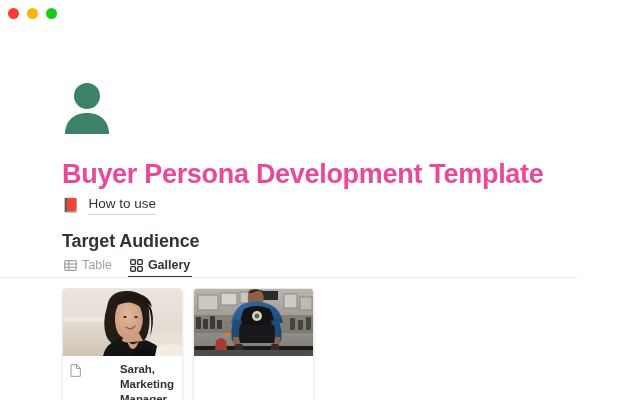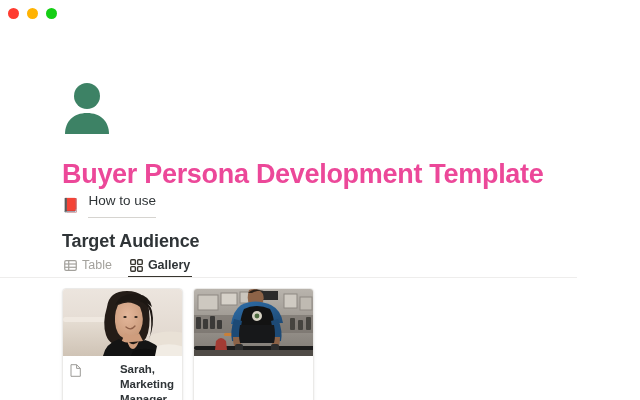--- a/index.html
+++ b/index.html
@@ -35,21 +35,21 @@
   }
 
   .howto-row {
     position:absolute; left:62px; top:164px;
     display:flex; align-items:center; gap:9px;
     height:18px;
   }
   .howto-emoji { font-size:14px; line-height:18px; display:block; }
   .howto-label {
     font-size:13.5px; color:#2f3437; line-height:18px;
-    border-bottom:1px solid #d6d4d0; padding-bottom:7px;
+    border-bottom:1px solid #d6d4d0; padding-bottom:1px;
   }
 
   .section-title {
     position:absolute; left:62px; top:198px;
     font-size:18px; font-weight:700; color:#2f3437;
     letter-spacing:-0.1px; line-height:22px;
   }
 
   
   .tabs {

